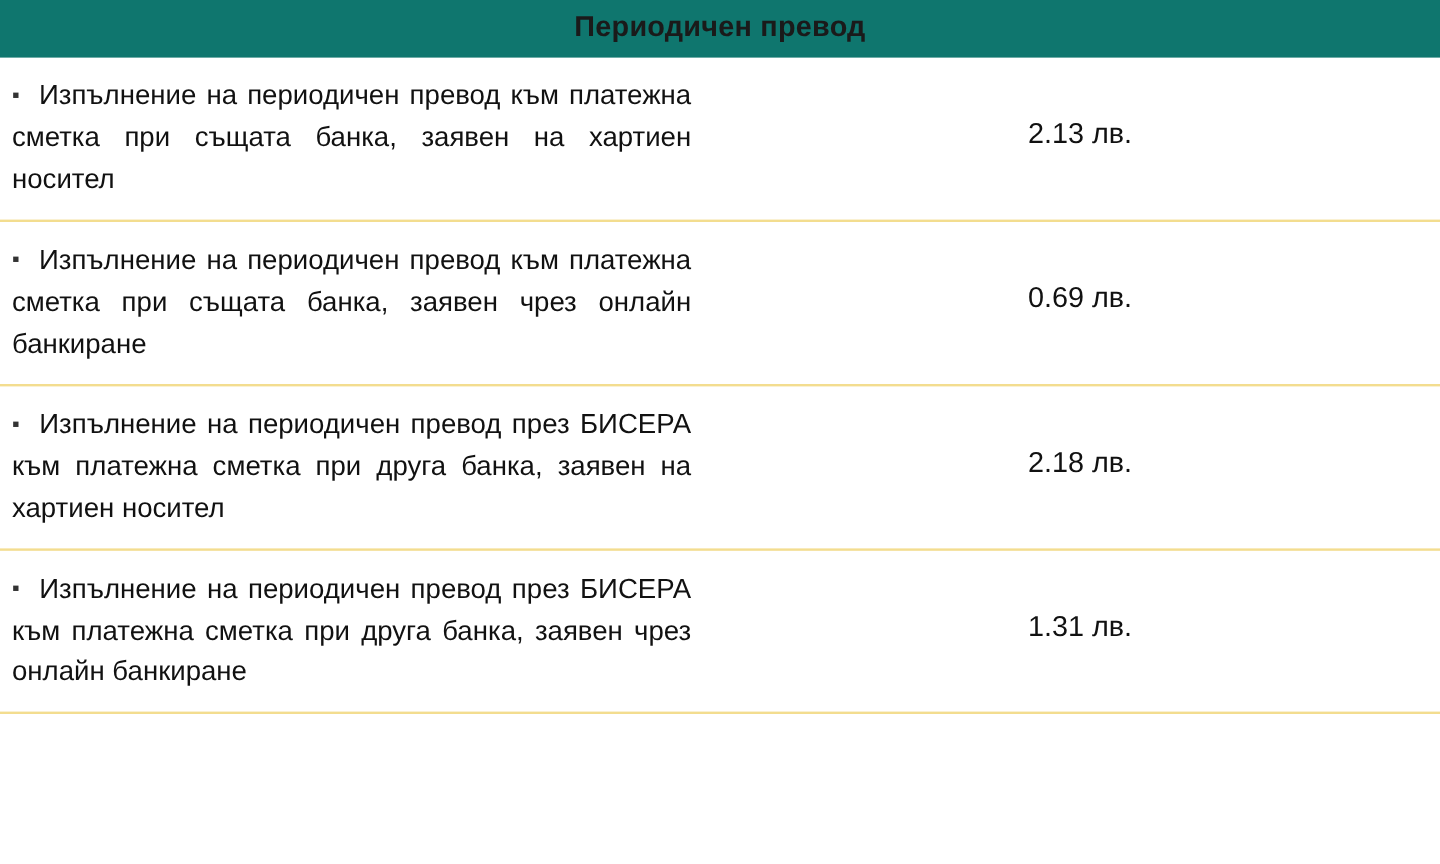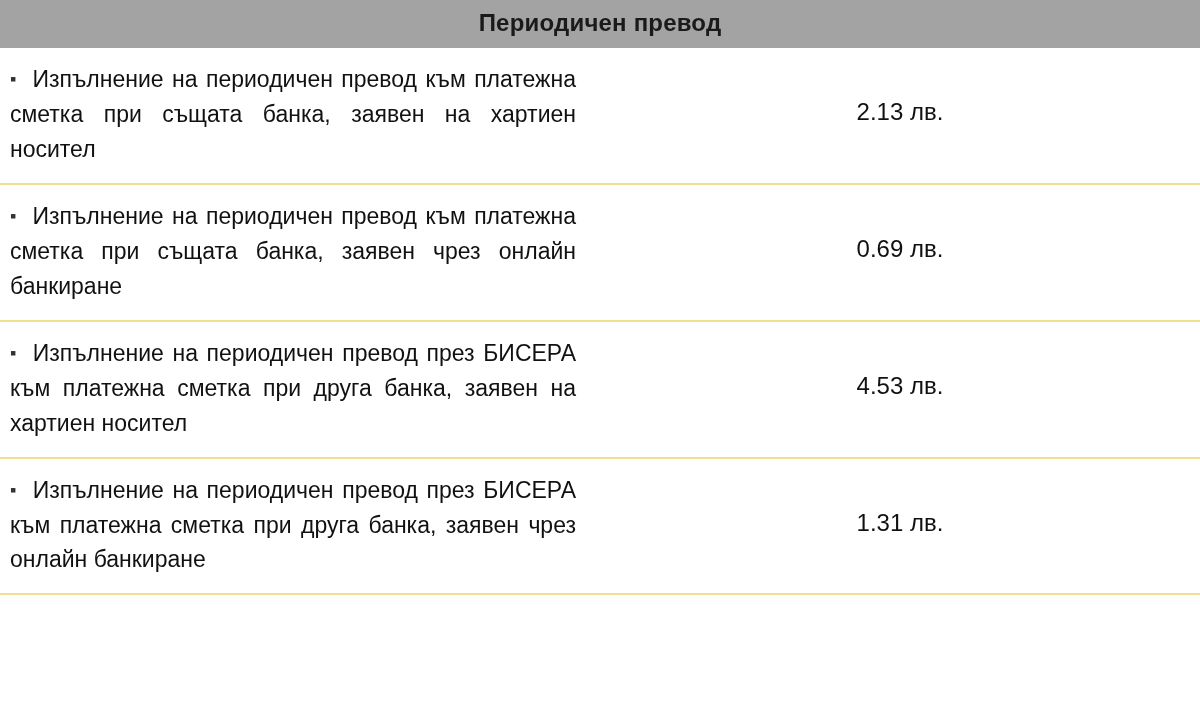--- a/index.html
+++ b/index.html
@@ -12,21 +12,21 @@
     background: #ffffff;
     font-family: "Liberation Sans", sans-serif;
     overflow: hidden;
   }
   .fee-table {
     width: 1200px;
     border-collapse: collapse;
     table-layout: fixed;
   }
   .fee-table .header-row th {
-    background: #a3a3a3;
+    background: #0f766e;
     color: #1a1a1a;
     font-size: 24px;
     font-weight: bold;
     text-align: center;
     padding: 9px 0 11px 0;
     border: none;
     letter-spacing: 0.2px;
   }
   .fee-table tbody tr {
     border-bottom: 2px solid #f3dd8f;
@@ -74,20 +74,20 @@
     <tr>
       <td class="cell-desc"><span class="bullet">▪</span><span>Изпълнение на периодичен превод към платежна сметка при същата банка, заявен на хартиен носител</span></td>
       <td class="cell-price">2.13 лв.</td>
     </tr>
     <tr>
       <td class="cell-desc"><span class="bullet">▪</span><span>Изпълнение на периодичен превод към платежна сметка при същата банка, заявен чрез онлайн банкиране</span></td>
       <td class="cell-price">0.69 лв.</td>
     </tr>
     <tr>
       <td class="cell-desc"><span class="bullet">▪</span><span>Изпълнение на периодичен превод през БИСЕРА към платежна сметка при друга банка, заявен на хартиен носител</span></td>
-      <td class="cell-price">4.53 лв.</td>
+      <td class="cell-price">2.18 лв.</td>
     </tr>
     <tr>
       <td class="cell-desc"><span class="bullet">▪</span><span>Изпълнение на периодичен превод през БИСЕРА към платежна сметка при друга банка, заявен чрез онлайн банкиране</span></td>
       <td class="cell-price">1.31 лв.</td>
     </tr>
   </tbody>
 </table>
 
 </body></html>

